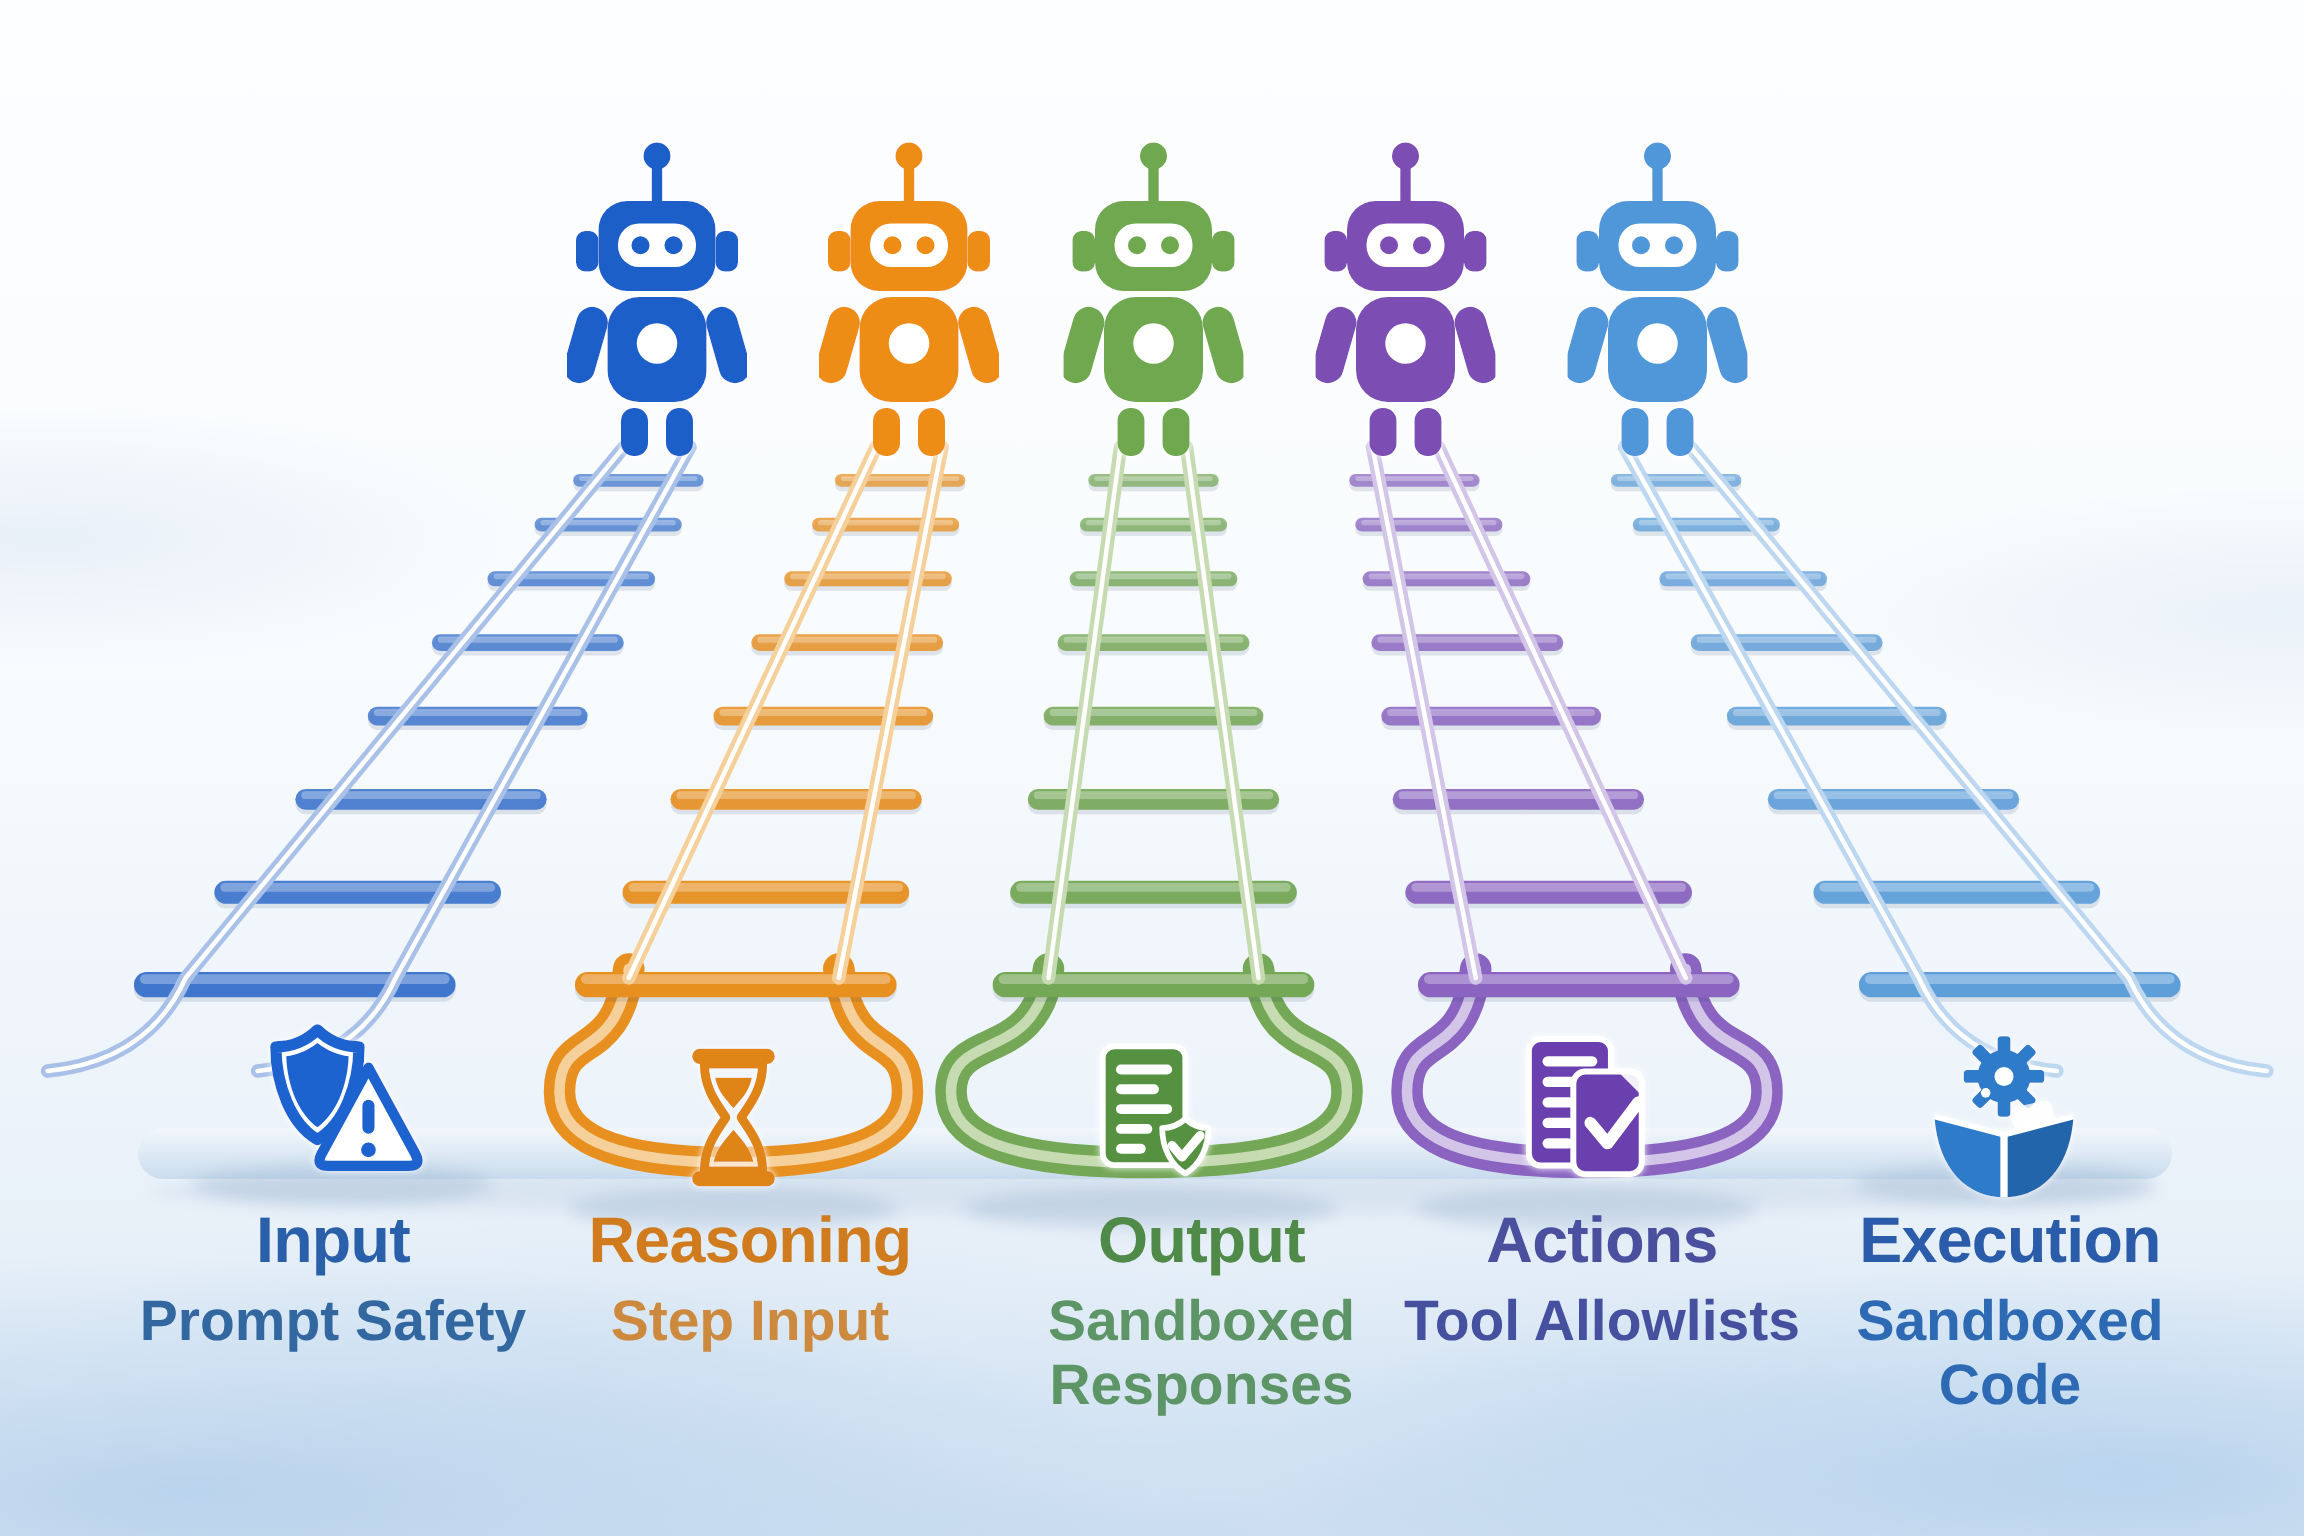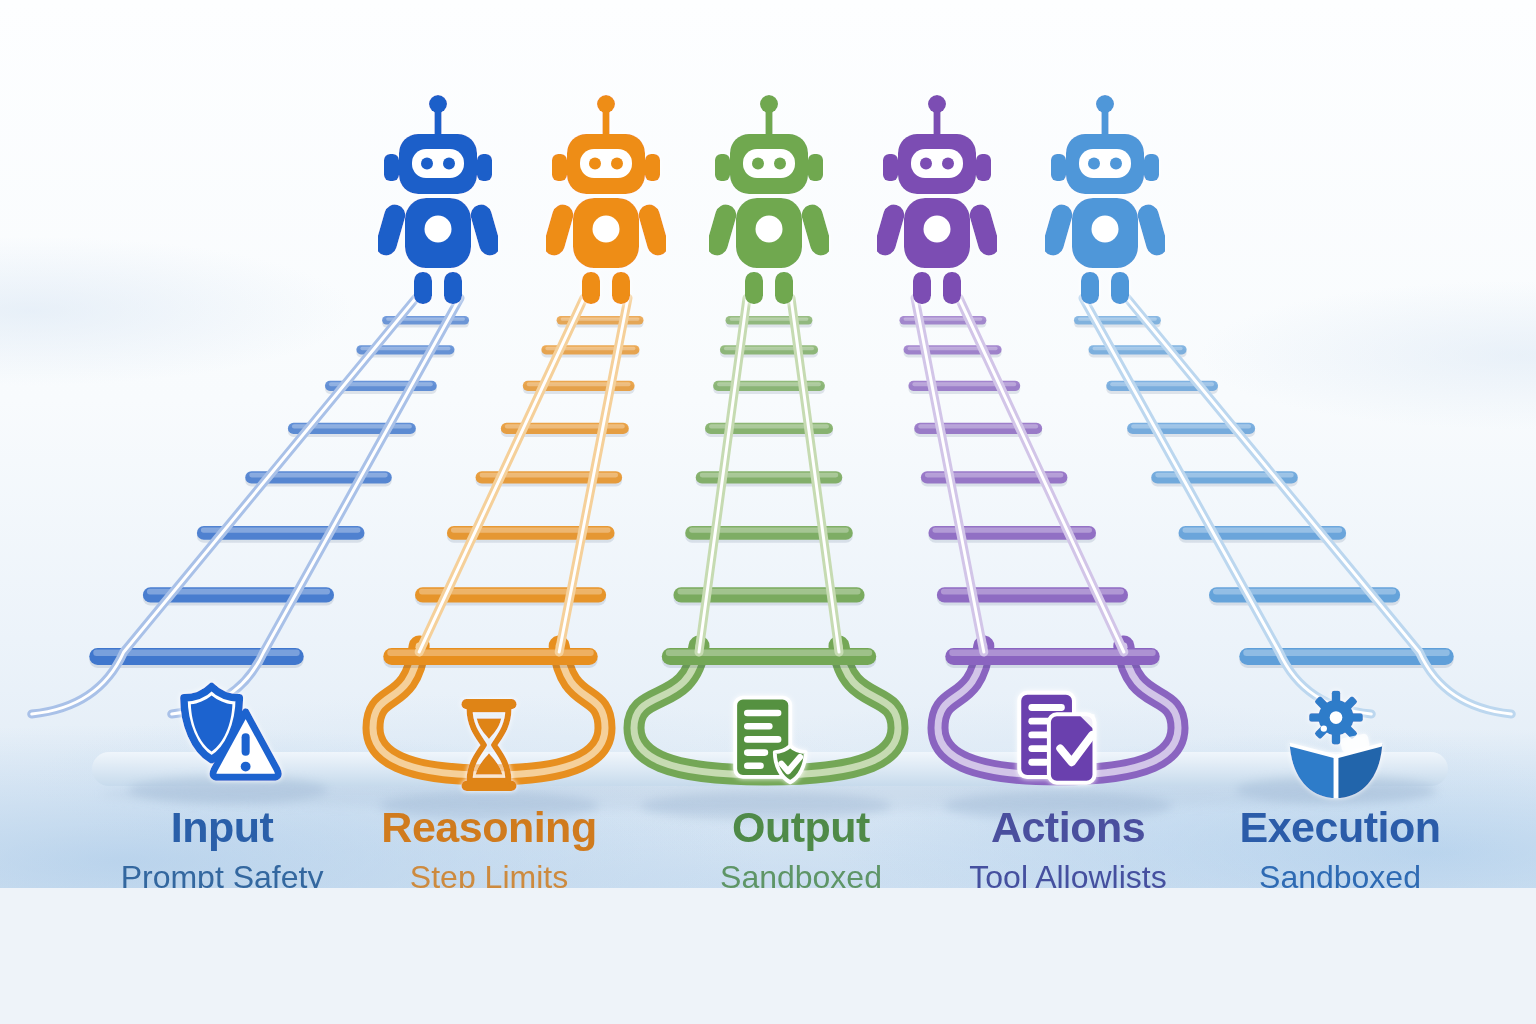--- a/index.html
+++ b/index.html
@@ -1,18 +1,18 @@
 <!DOCTYPE html>
 <html><head>
 <meta charset="utf-8">
 <style>
   html,body{margin:0;padding:0;background:#eef3f9;}
   .stage{
     position:relative;
-    width:1536px;height:888px;
+    width:1536px;height:1024px;
     margin:0 auto;
     overflow:hidden;
     font-family:"Liberation Sans", sans-serif;
     background:
       radial-gradient(60% 22% at 8% 97%,  rgba(164,198,231,.60), rgba(164,198,231,0) 70%),
       radial-gradient(55% 20% at 93% 96%, rgba(158,196,232,.55), rgba(158,196,232,0) 70%),
       radial-gradient(70% 18% at 50% 100%, rgba(183,210,237,.50), rgba(183,210,237,0) 75%),
       radial-gradient(40% 14% at 30% 88%, rgba(205,224,242,.45), rgba(205,224,242,0) 70%),
       radial-gradient(45% 16% at 70% 90%, rgba(200,221,241,.40), rgba(200,221,241,0) 70%),
       radial-gradient(30% 12% at 2% 35%,  rgba(214,228,243,.50), rgba(214,228,243,0) 70%),
@@ -27,22 +27,22 @@
     user-select:none;
   }
   .w340{width:340px;} .w260{width:260px;} .w240{width:240px;}
   .lane-title{
     font-size:43px;
     font-weight:800;
     letter-spacing:-0.5px;
     line-height:1.1;
   }
   .lane-subtitle{
-    font-size:32px;
-    font-weight:400;
+    font-size:38px;
+    font-weight:700;
     line-height:1.12;
     margin-top:9px;
   }
 </style>
 </head>
 <body>
 
 <div class="stage">
 
   <svg class="scene-svg" width="1536" height="1024" viewBox="0 0 1536 1024">
@@ -345,23 +345,23 @@
         <use href="#sym-robot" x="709" y="92" width="120" height="212" filter="url(#whiteglow)" style="color: rgb(111, 168, 79);"></use>
         <use href="#sym-robot" x="877" y="92" width="120" height="212" filter="url(#whiteglow)" style="color: rgb(123, 77, 179);"></use>
         <use href="#sym-robot" x="1045" y="92" width="120" height="212" filter="url(#whiteglow)" style="color: rgb(79, 151, 217);"></use>
       </g>
   </svg>
 
   <div class="lane-label w340" style="left:52px">
     <div class="lane-title" style="color: rgb(42, 95, 169);">Input</div>
     <div class="lane-subtitle" style="color: rgb(51, 103, 159);">Prompt Safety</div>
   </div>
-  <div class="lane-label w340" style="left:319px">
+  <div class="lane-label w340" style="left:330px">
     <div class="lane-title" style="color: rgb(208, 123, 30);">Reasoning</div>
-    <div class="lane-subtitle" style="color: rgb(205, 138, 62);">Step Limits</div>
+    <div class="lane-subtitle" style="color: rgb(205, 138, 62);">Step Input</div>
   </div>
   <div class="lane-label w260" style="left:671px">
     <div class="lane-title" style="color: rgb(79, 138, 72);">Output</div>
     <div class="lane-subtitle" style="color: rgb(94, 149, 102);">Sandboxed Responses</div>
   </div>
   <div class="lane-label w340" style="left:898px">
     <div class="lane-title" style="color: rgb(74, 79, 158);">Actions</div>
     <div class="lane-subtitle" style="color: rgb(69, 80, 159);">Tool Allowlists</div>
   </div>
   <div class="lane-label w240" style="left:1220px">

